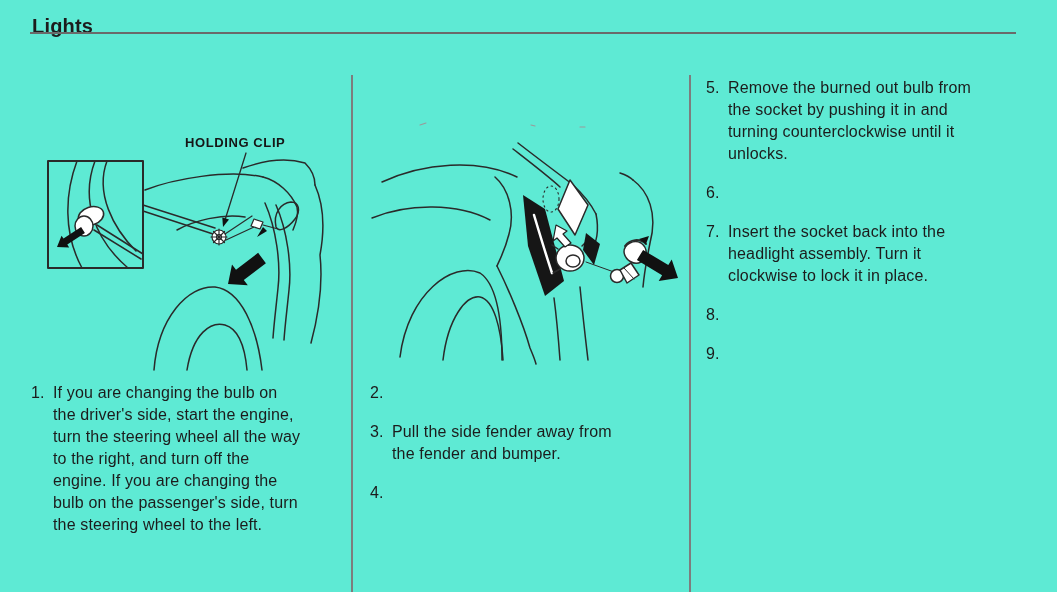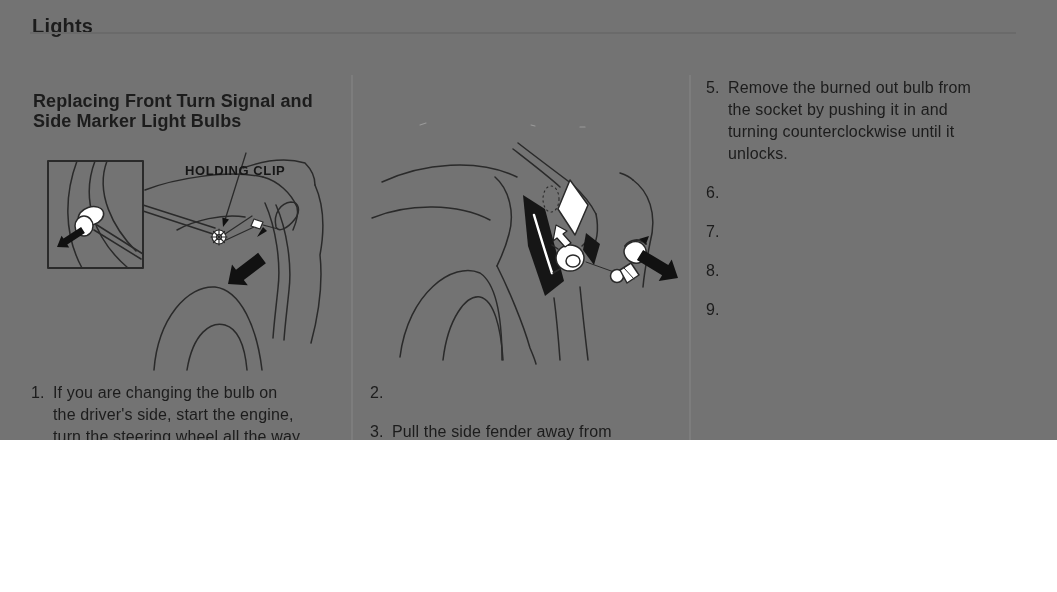--- a/index.html
+++ b/index.html
@@ -1,18 +1,18 @@
 <!DOCTYPE html>
 <html><head>
 <meta charset="utf-8">
 <style>
   html,body{margin:0;padding:0;background:#fff;}
   .page{
-    position:relative; width:1057px; height:440px; overflow:hidden;
-    background:#737373; color:#1c1c1c;
+    position:relative; width:1057px; height:592px; overflow:hidden;
+    background:#5eead4; color:#1c1c1c;
     font-family:"Liberation Sans","DejaVu Sans",sans-serif;
   }
   .page-title{
     position:absolute; left:32px; top:2px;
     font-size:20px; font-weight:bold; letter-spacing:.2px;
   }
   .head-rule{
     position:absolute; left:30px; top:32px; width:986px; height:2px;
     background:#6a6a6a;
   }
@@ -25,21 +25,20 @@
     font-size:18px; font-weight:bold; line-height:20px;
     white-space:pre-line; letter-spacing:.1px;
   }
   .figure{position:absolute;}
   #figure-1{left:33px; top:133px; width:315px; height:240px;}
   #figure-2{left:368px; top:103px; width:318px; height:266px;}
   .fig-label{
     position:absolute; left:152px; top:2px;
     font-size:13px; font-weight:bold; letter-spacing:.6px; color:#161616;
     white-space:nowrap;
-    margin-top:28px;
   }
   .steps{position:absolute;}
   #steps-col1{left:31px;  top:382px; width:318px;}
   #steps-col2{left:370px; top:382px; width:316px;}
   #steps-col3{left:706px; top:77px;  width:340px;}
   .step{
     display:flex; margin-bottom:17px;
     font-size:16px; line-height:22px; letter-spacing:.15px;
   }
   .step .num{flex:none; width:17px; margin-right:5px;}
@@ -50,22 +49,20 @@
 <body>
 
 <div class="page">
 
   <h1 class="page-title">Lights</h1>
   <div class="head-rule"></div>
 
   <div class="v-divider" id="divider-1"></div>
   <div class="v-divider" id="divider-2"></div>
 
-  <h2 class="col-heading">Replacing Front Turn Signal and
-Side Marker Light Bulbs</h2>
 
   <div class="figure" id="figure-1">
     <div class="fig-label">HOLDING CLIP</div>
     <svg width="315" height="240" viewBox="0 0 315 240">
       <g stroke="#2a2a2a" stroke-width="1.5" fill="none" stroke-linecap="round" stroke-linejoin="round">
 
         <g>
           <line x1="213" y1="20" x2="192" y2="87" stroke-width="1.3"></line>
           <polygon points="190,94 189.3,84.4 196,86.4" fill="#111" stroke="none"></polygon>
         </g>
@@ -212,20 +209,23 @@
       <span class="txt">Remove the burned out bulb from
 the socket by pushing it in and
 turning counterclockwise until it
 unlocks.</span>
     </div>
     <div class="step">
       <span class="num">6.</span>
     </div>
     <div class="step">
       <span class="num">7.</span>
+      <span class="txt">Insert the socket back into the
+headlight assembly. Turn it
+clockwise to lock it in place.</span>
     </div>
     <div class="step">
       <span class="num">8.</span>
     </div>
     <div class="step">
       <span class="num">9.</span>
     </div>
   </div>
 
 </div>

